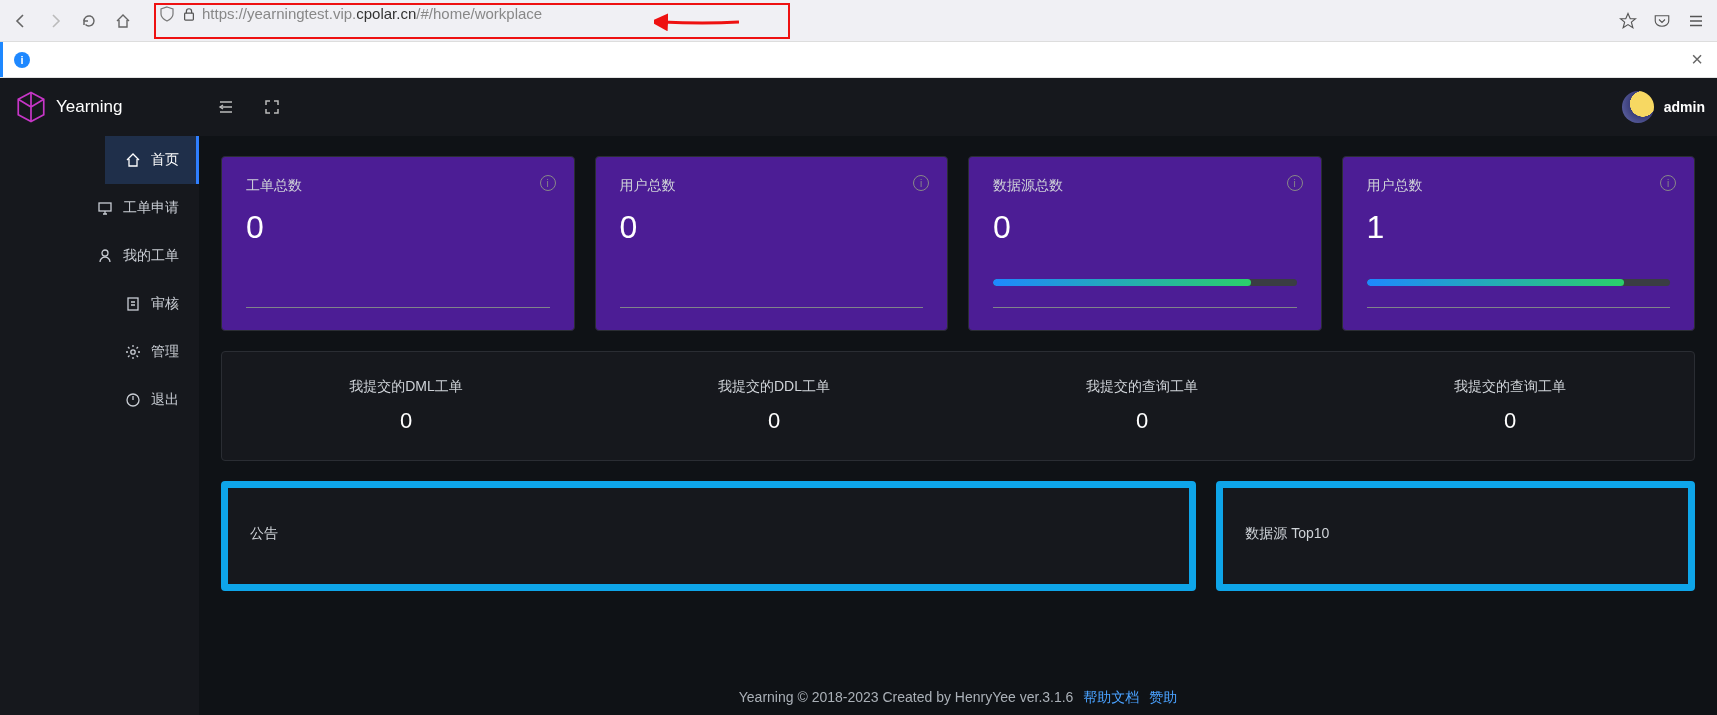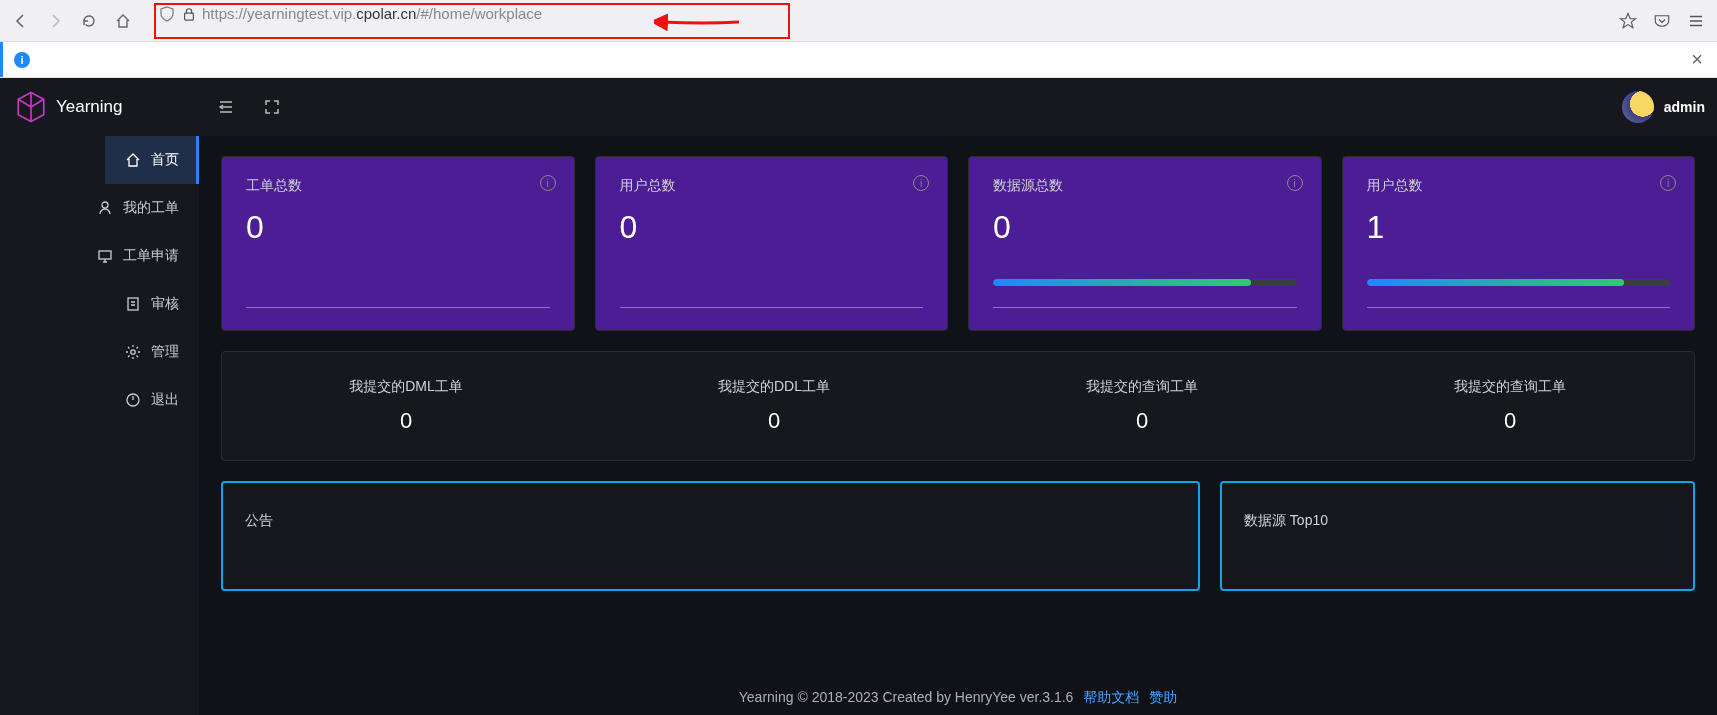--- a/index.html
+++ b/index.html
@@ -57,21 +57,21 @@
   .stat-card .divider { position:absolute; left:24px; right:24px; bottom:22px; height:1px; background:#80848a; }
   .stat-card .progress-track { position:absolute; left:24px; right:24px; bottom:44px; height:7px; background:#3a3d43; border-radius:4px; overflow:hidden;}
   .progress-fill { height:100%; background: linear-gradient(90deg, #1e88ff, #2bcf6a); border-radius:4px; }
 
   .mid-row { margin-top:20px; background:#16181d; border:1px solid #2a2d33; border-radius:4px; height:110px; display:flex; }
   .mid-cell { flex:1; display:flex; flex-direction:column; align-items:center; justify-content:center; gap:12px;}
   .mid-label { font-size:14px; color:#cfd3d8;}
   .mid-value { font-size:22px; color:#fff;}
 
   .bottom-row { margin-top:20px; display:flex; gap:20px; }
-  .panel { background:#16181d; border:2px solid #0ea5e9; border-radius:4px; padding:28px 22px; height:110px;}
+  .panel { background:#16181d; border:7px solid #0ea5e9; border-radius:4px; padding:36px 22px; height:110px;}
   .panel-left { flex:2.18; }
   .panel-right { flex:1; }
   .panel-title { font-size:14px; color:#cfd3d8;}
 
   .footer { position:absolute; bottom:8px; left:0; right:0; text-align:center; font-size:14px; color:#aab0b7;}
   .footer a { color:#4aa2ff; text-decoration:none; margin-left:6px;}
 
 </style>
 </head>
 <body>
@@ -162,34 +162,34 @@
         <span class="nav-ic">
             <svg width="16" height="16" viewBox="0 0 16 16">
               <path d="M2 8 L8 2 L14 8 M4 7 V14 H12 V7" fill="none" stroke="#fff" stroke-width="1.3"></path>
             </svg>
           </span>
         <span>首页</span>
       </div>
       <div class="nav-item">
         <span class="nav-ic">
             <svg width="16" height="16" viewBox="0 0 16 16">
+              <rect x="2" y="3" width="12" height="8" fill="none" stroke="#c9cdd4" stroke-width="1.3"></rect>
+              <path d="M6 14 H10 M8 11 V14" stroke="#c9cdd4" stroke-width="1.3"></path>
+            </svg>
+          </span>
+        <span>工单申请</span>
+      </div>
+      <div class="nav-item">
+        <span class="nav-ic">
+            <svg width="16" height="16" viewBox="0 0 16 16">
               <circle cx="8" cy="5" r="3" fill="none" stroke="#c9cdd4" stroke-width="1.3"></circle>
               <path d="M3 14 a5 5 0 0 1 10 0" fill="none" stroke="#c9cdd4" stroke-width="1.3"></path>
             </svg>
           </span>
         <span>我的工单</span>
-      </div>
-      <div class="nav-item">
-        <span class="nav-ic">
-            <svg width="16" height="16" viewBox="0 0 16 16">
-              <rect x="2" y="3" width="12" height="8" fill="none" stroke="#c9cdd4" stroke-width="1.3"></rect>
-              <path d="M6 14 H10 M8 11 V14" stroke="#c9cdd4" stroke-width="1.3"></path>
-            </svg>
-          </span>
-        <span>工单申请</span>
       </div>
       <div class="nav-item">
         <span class="nav-ic">
             <svg width="16" height="16" viewBox="0 0 16 16">
               <rect x="3" y="2" width="10" height="12" fill="none" stroke="#c9cdd4" stroke-width="1.3"></rect>
               <path d="M6 6 H10 M6 9 H10" stroke="#c9cdd4" stroke-width="1.3"></path>
             </svg>
           </span>
         <span>审核</span>
         <span class="chev">⌄</span>

